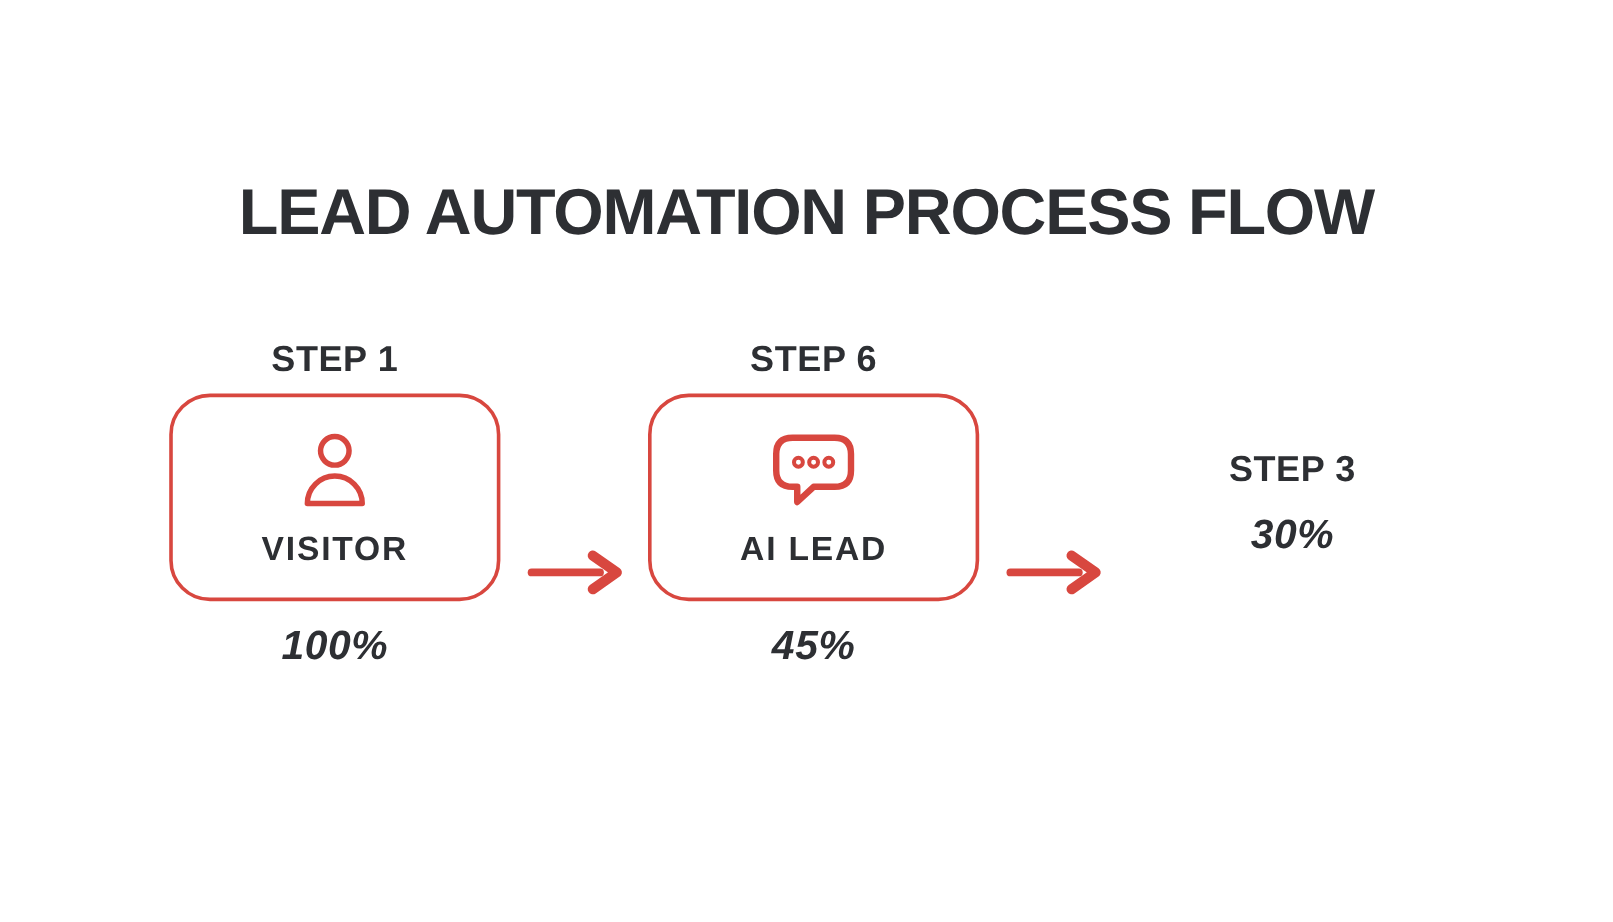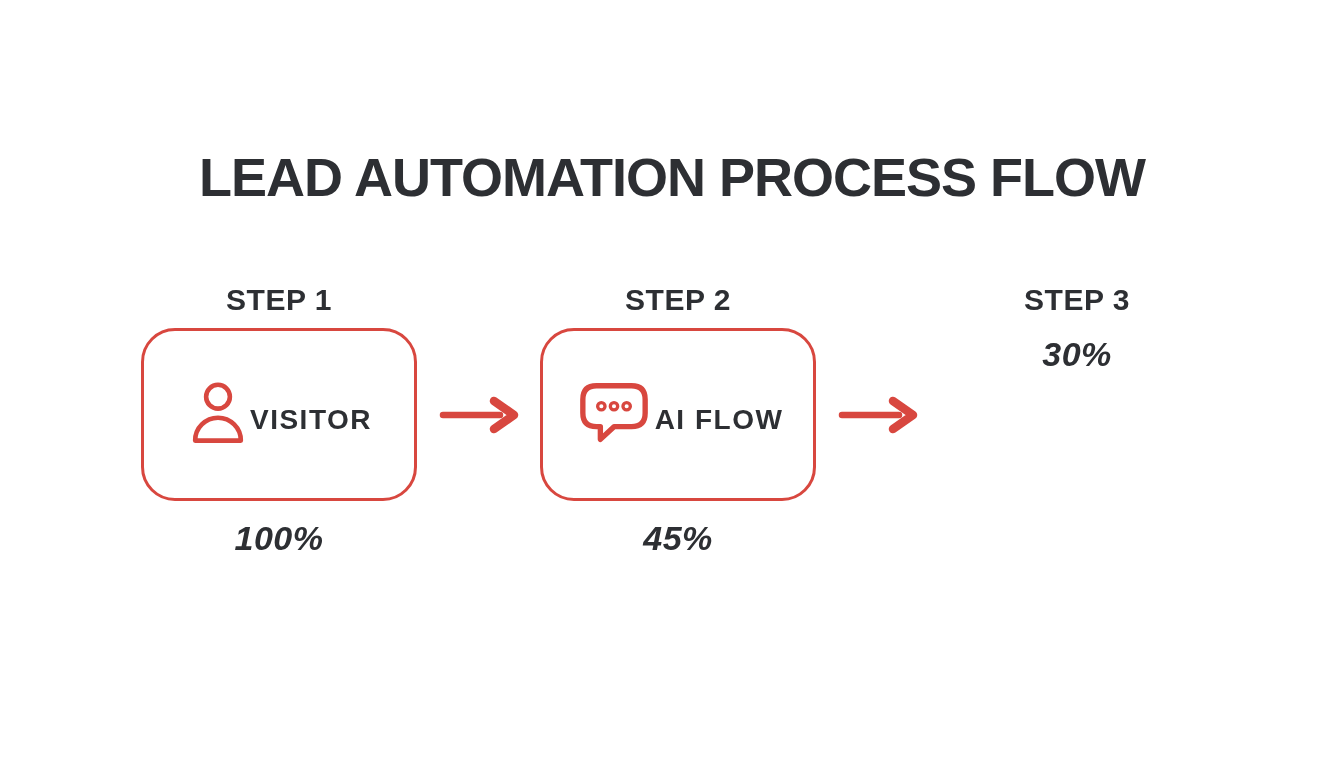--- a/index.html
+++ b/index.html
@@ -22,21 +22,21 @@
     font-size:54px;
     font-weight:bold;
     letter-spacing:-1px;
     color:var(--ink);
   }
   .flow-row{
     position:absolute;
     top:283px;left:12px;right:0;
     display:flex;
     justify-content:center;
-    align-items:flex-start;
+    align-items:center;
   }
   .step-col{
     width:276px;
     display:flex;
     flex-direction:column;
     align-items:center;
   }
   .step-label{
     font-size:30px;
     font-weight:bold;
@@ -45,21 +45,21 @@
     text-align:center;
   }
   .step-box{
     margin-top:11px;
     width:276px;
     height:173px;
     border:3.5px solid var(--accent);
     border-radius:34px;
     background:var(--bg);
     display:flex;
-    flex-direction:row;
+    flex-direction:column;
     align-items:center;
     justify-content:center;
   }
   .step-icon{
     height:76px;
     display:flex;
     align-items:center;
     justify-content:center;
   }
   .icon-stroke{
@@ -113,31 +113,31 @@
   </div>
 
   <div class="arrow-item">
     <svg width="82" height="40" viewBox="0 0 82 40">
       <line x1="5" y1="20" x2="62" y2="20" stroke="var(--accent)" stroke-width="6.5" stroke-linecap="round"></line>
       <path d="M56 6 L76 20 L56 34" fill="none" stroke="var(--accent)" stroke-width="8.5" stroke-linecap="round" stroke-linejoin="round"></path>
     </svg>
   </div>
 
   <div class="step-col">
-    <div class="step-label">STEP 2</div>
+    <div class="step-label">STEP 6</div>
     <div class="step-box">
       <div class="step-icon">
         <svg width="82" height="74" viewBox="0 0 84 76">
           <path class="icon-stroke" stroke-width="5.5" d="M24 8 H60 Q74 8 74 22 V36 Q74 50 60 50 H42 L28 63 V50 H24 Q10 50 10 36 V22 Q10 8 24 8 Z"></path>
           <circle class="icon-stroke" cx="29" cy="29" r="3.8" stroke-width="3.4"></circle>
           <circle class="icon-stroke" cx="42" cy="29" r="3.8" stroke-width="3.4"></circle>
           <circle class="icon-stroke" cx="55" cy="29" r="3.8" stroke-width="3.4"></circle>
         </svg>
       </div>
-      <div class="box-label">AI FLOW</div>
+      <div class="box-label">AI LEAD</div>
     </div>
     <div class="percent-label">45%</div>
   </div>
 
   <div class="arrow-item">
     <svg width="82" height="40" viewBox="0 0 82 40">
       <line x1="5" y1="20" x2="62" y2="20" stroke="var(--accent)" stroke-width="6.5" stroke-linecap="round"></line>
       <path d="M56 6 L76 20 L56 34" fill="none" stroke="var(--accent)" stroke-width="8.5" stroke-linecap="round" stroke-linejoin="round"></path>
     </svg>
   </div>

